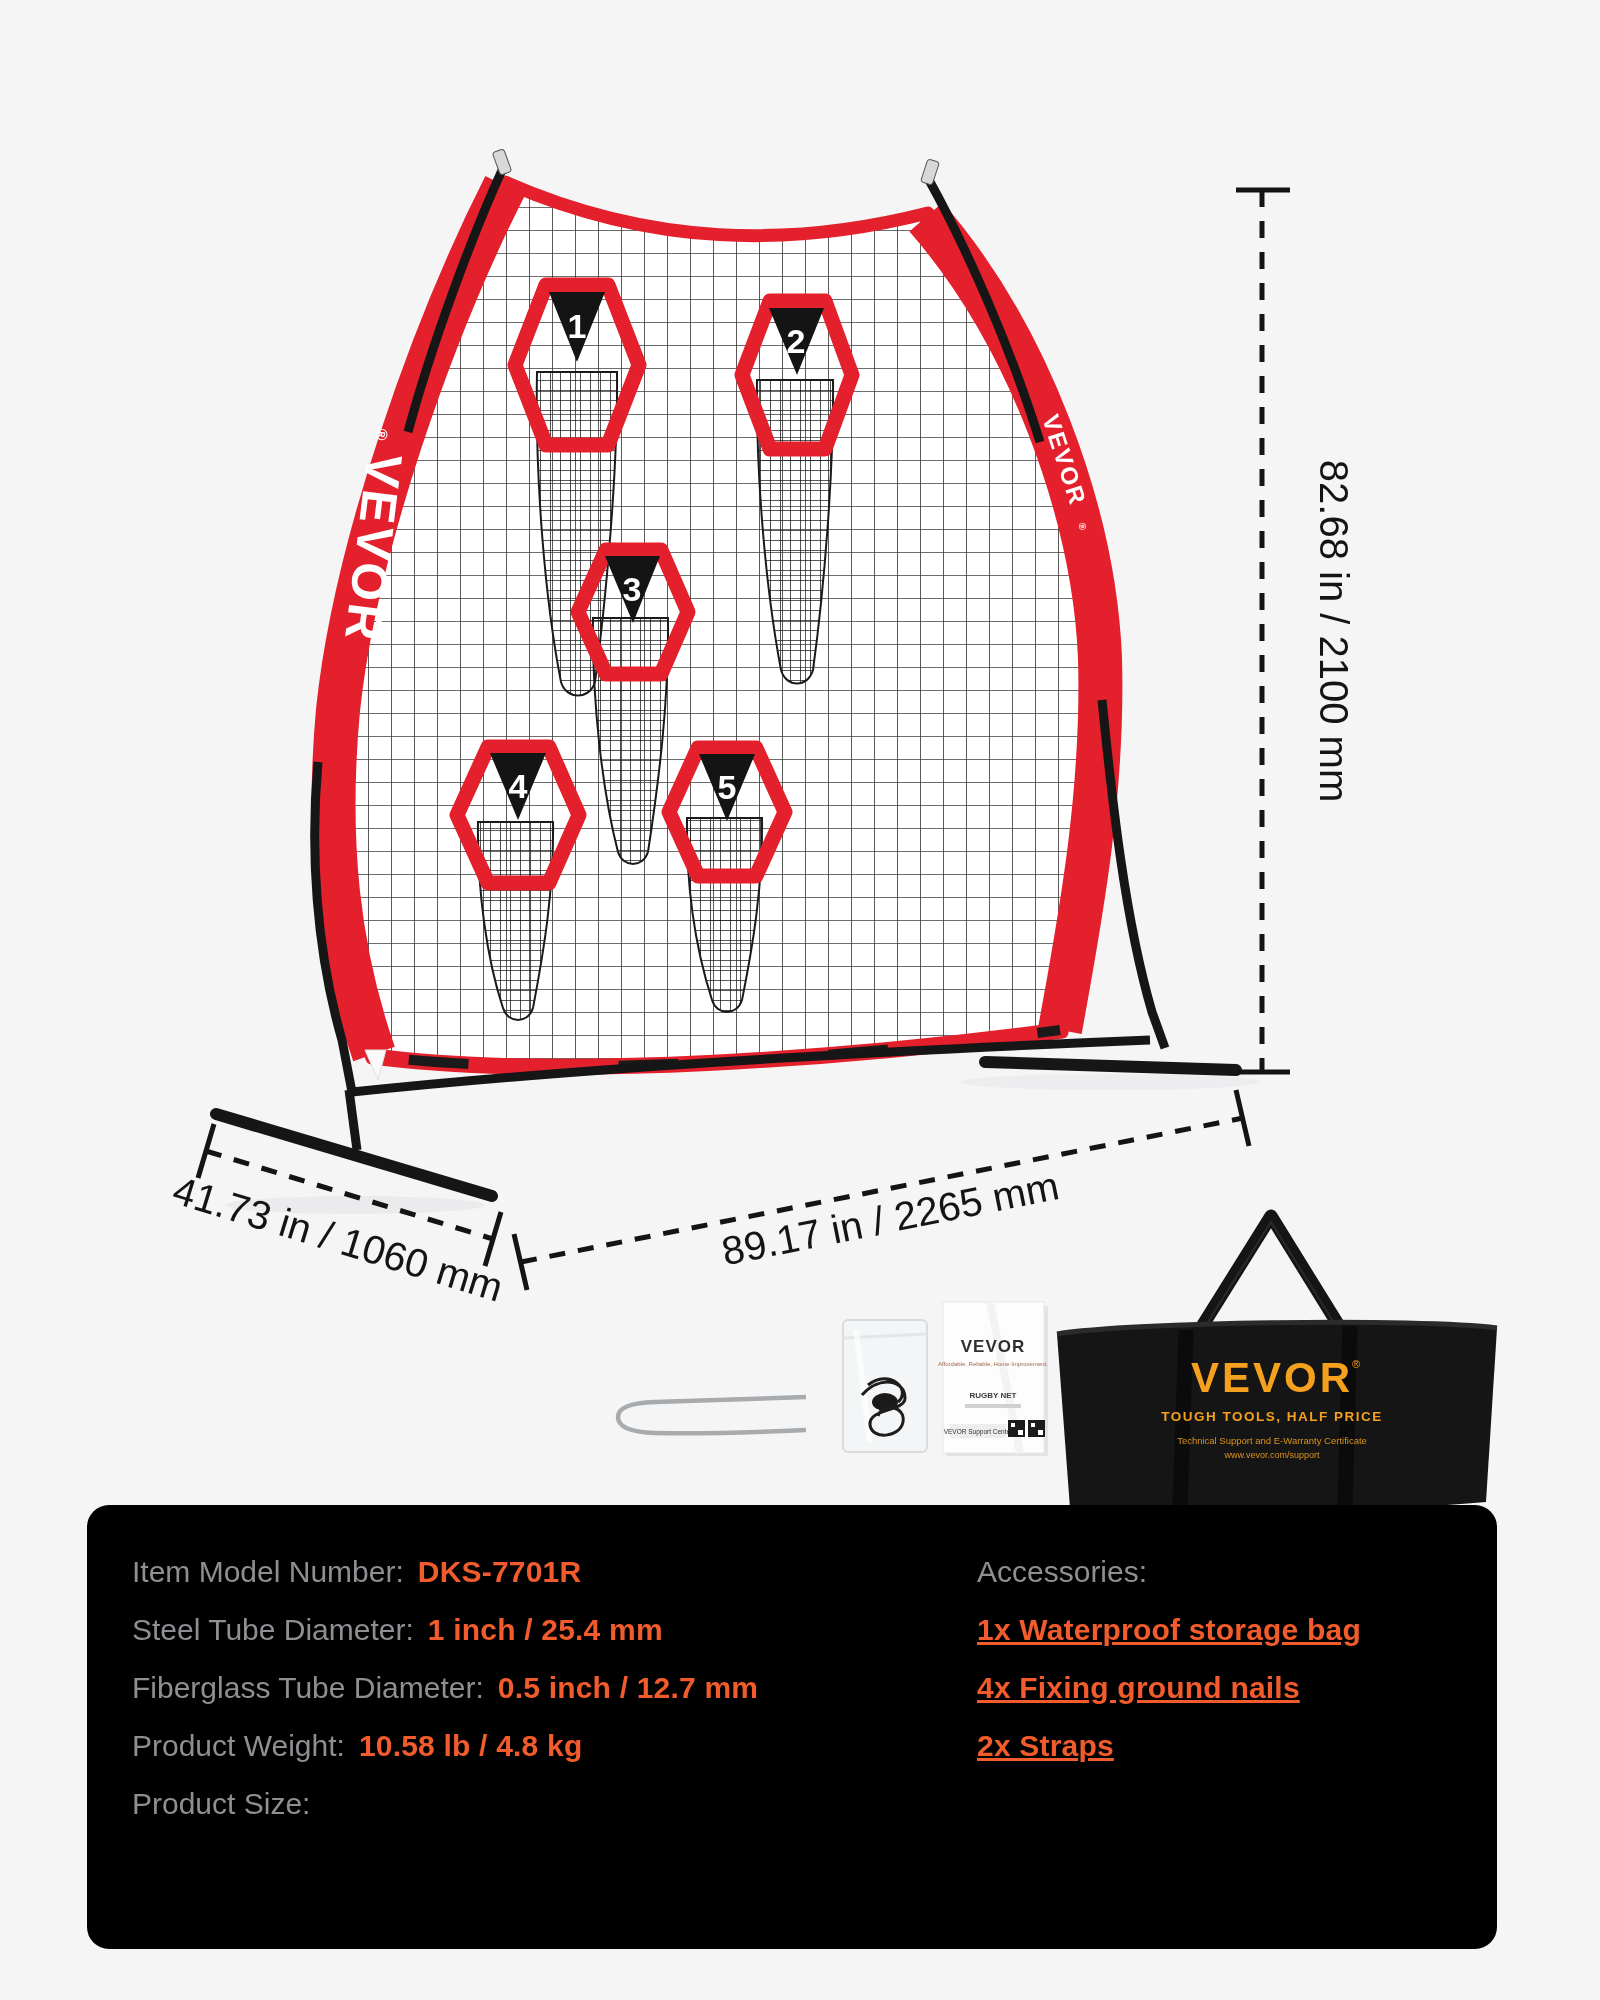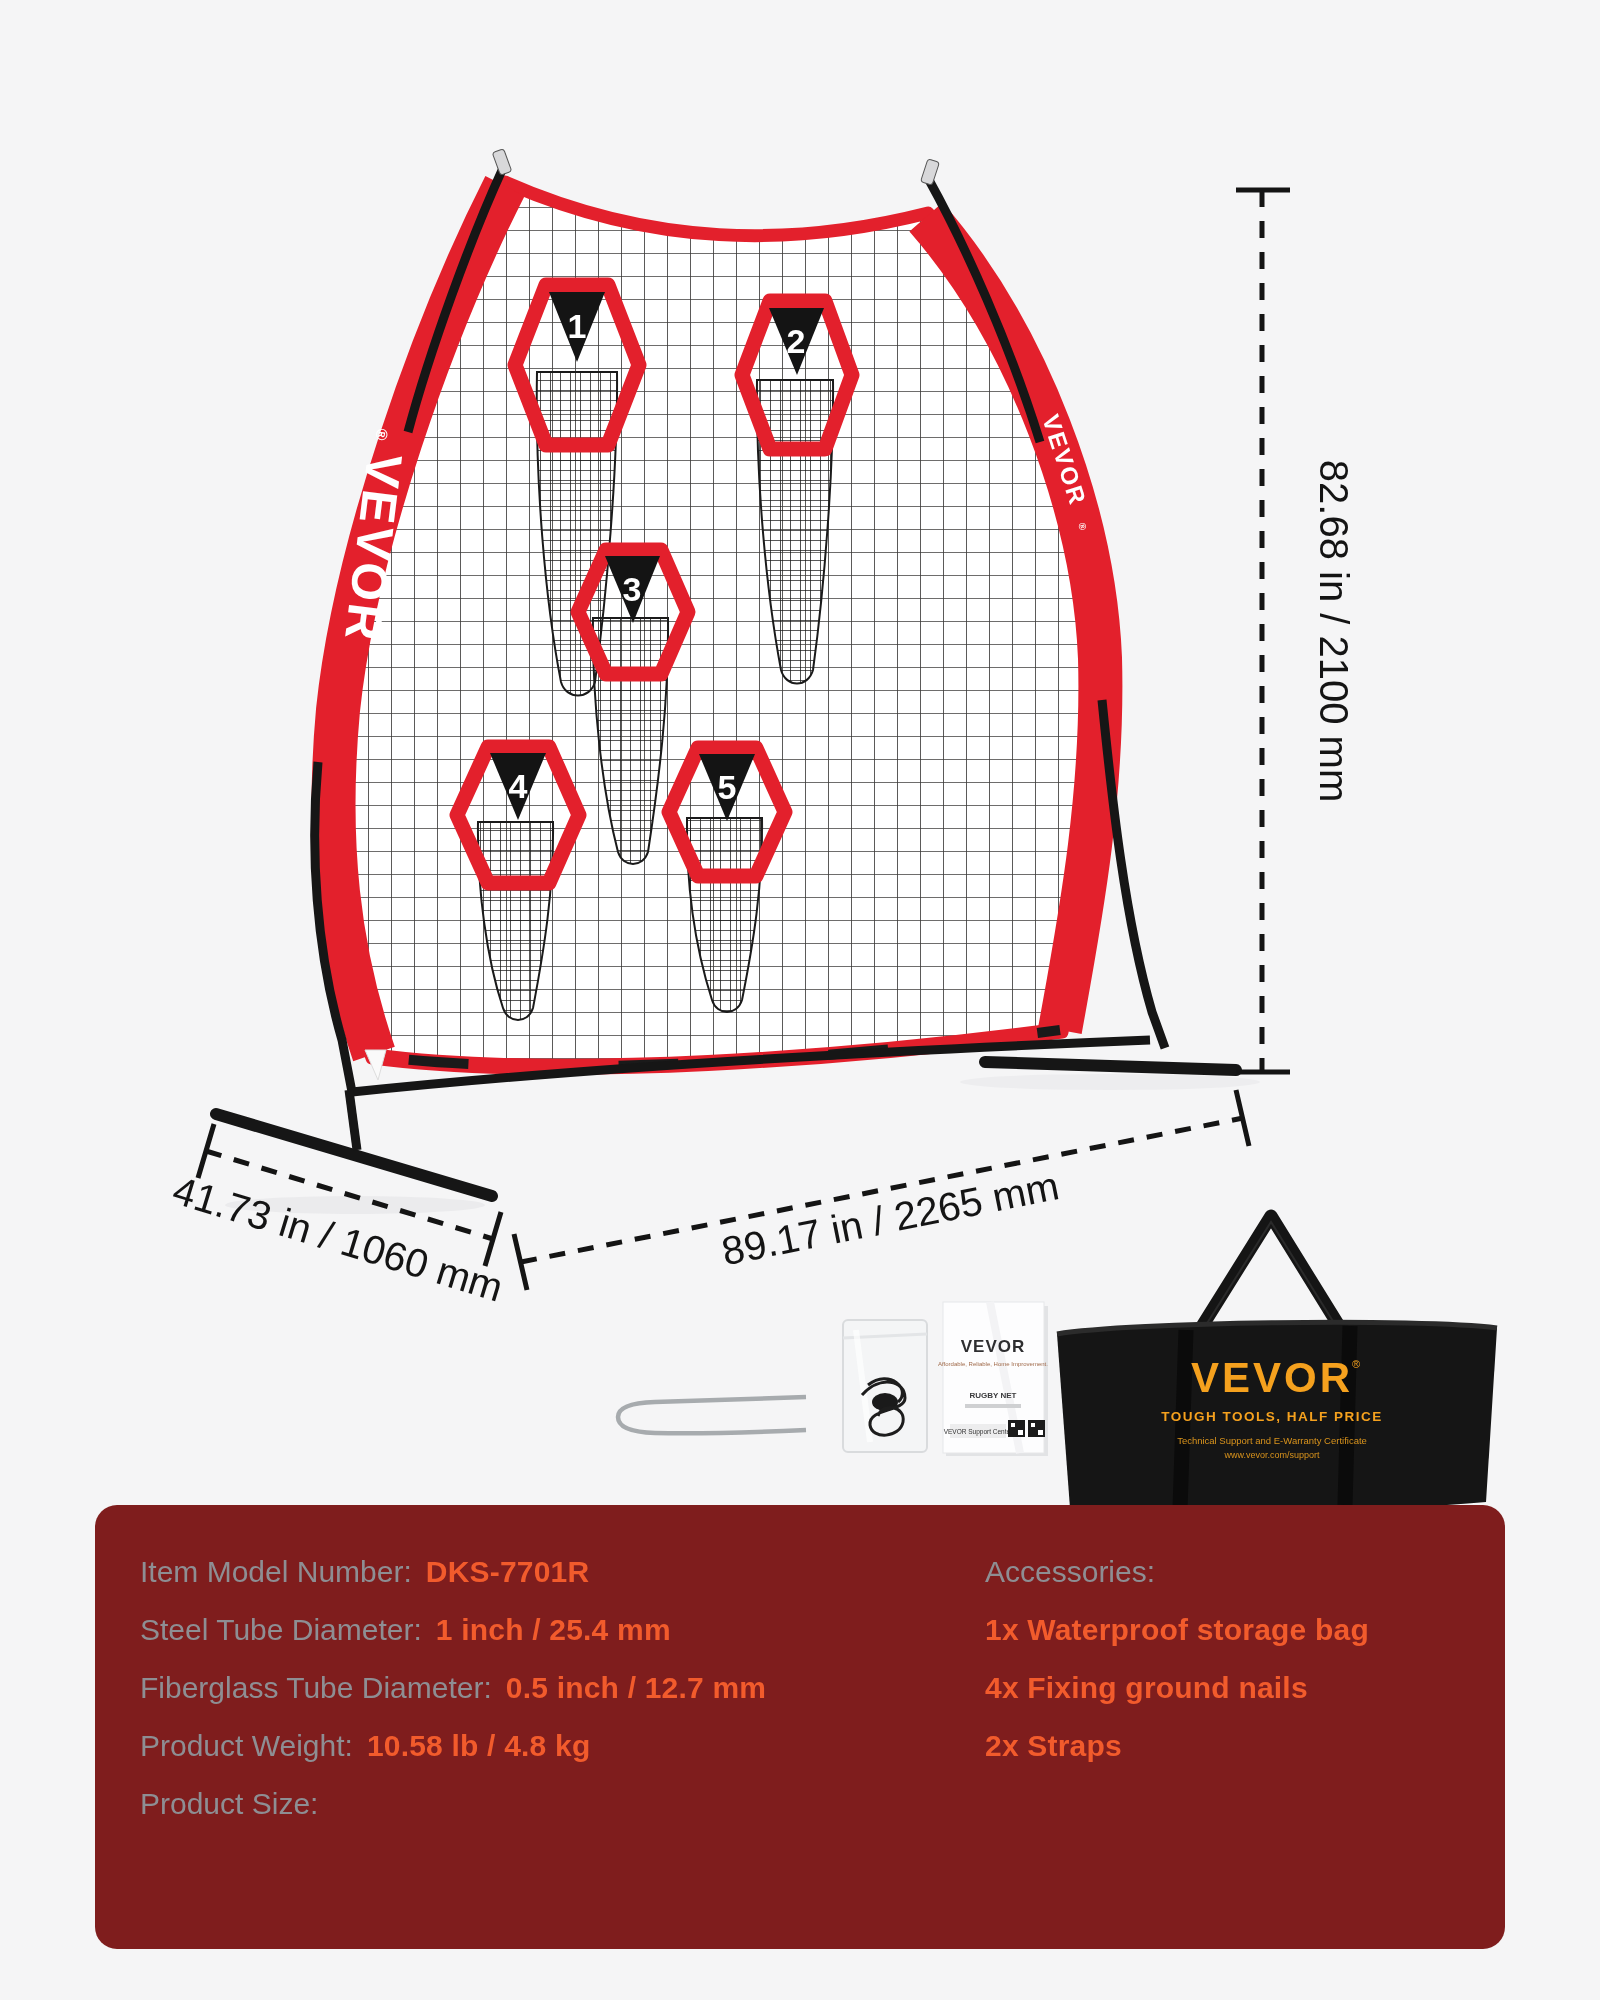--- a/index.html
+++ b/index.html
@@ -11,29 +11,29 @@
   }
   .stage{position:absolute;left:0;top:0;width:1600px;height:2000px;}
   svg.scene{position:absolute;left:0;top:0;}
   svg text{font-family:"Liberation Sans",sans-serif;}
 
   .dim-text{font-size:40px;fill:#141414;}
   .target-num{font-size:34px;font-weight:bold;fill:#ffffff;}
   .band-brand{font-weight:bold;fill:#ffffff;}
 
   .spec-card{
-    position:absolute;left:95px;top:1505px;width:1410px;height:444px;
-    background:#7f1d1d;border-radius:22px;
+    position:absolute;left:87px;top:1505px;width:1410px;height:444px;
+    background:#000000;border-radius:22px;
   }
   .col-left{position:absolute;left:45px;top:38px;}
   .col-right{position:absolute;left:890px;top:38px;}
   .spec-row{height:58px;display:flex;align-items:center;font-size:30px;white-space:nowrap;}
   .lbl{color:#8e8e93;}
   .val{color:#f25b2c;font-weight:700;margin-left:14px;letter-spacing:.2px;}
-  .col-right .val{margin-left:0;}
+  .col-right .val{margin-left:0;text-decoration:underline;}
 </style>
 </head>
 <body>
 
 <div class="stage">
 
 <svg class="scene" width="1600" height="1505" viewBox="0 0 1600 1505">
   <defs>
     <pattern id="mesh" width="23" height="23" patternUnits="userSpaceOnUse">
       <path d="M0 0H23M0 0V23" stroke="#222120" stroke-width="1.7" fill="none" opacity="0.88"></path>

